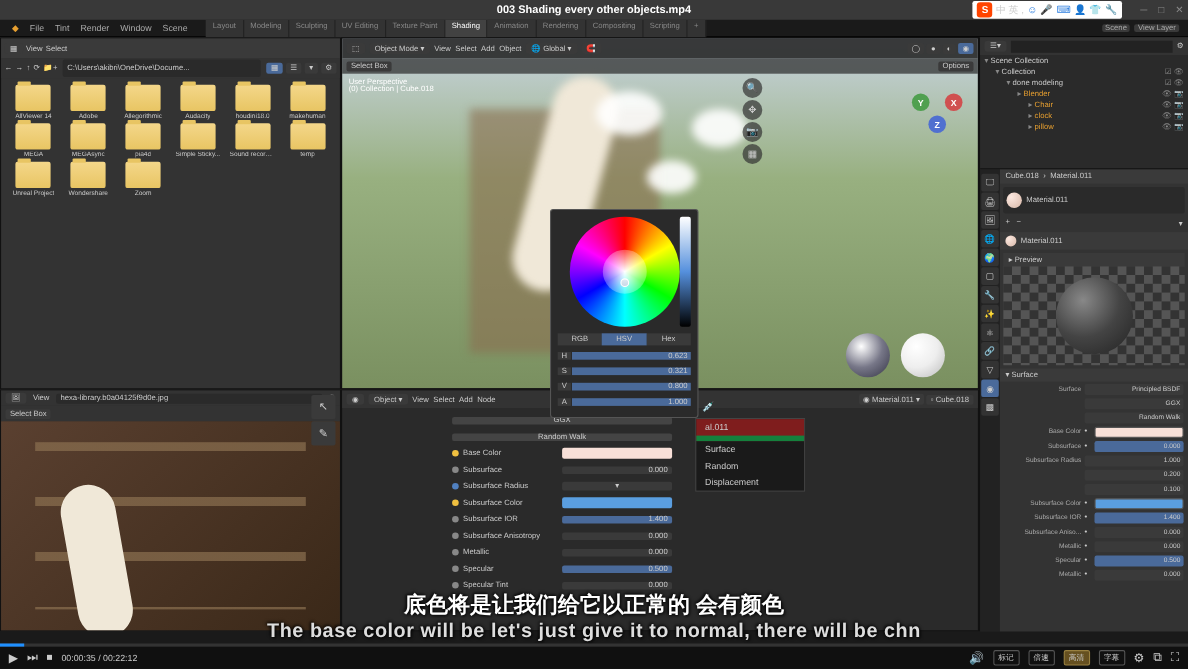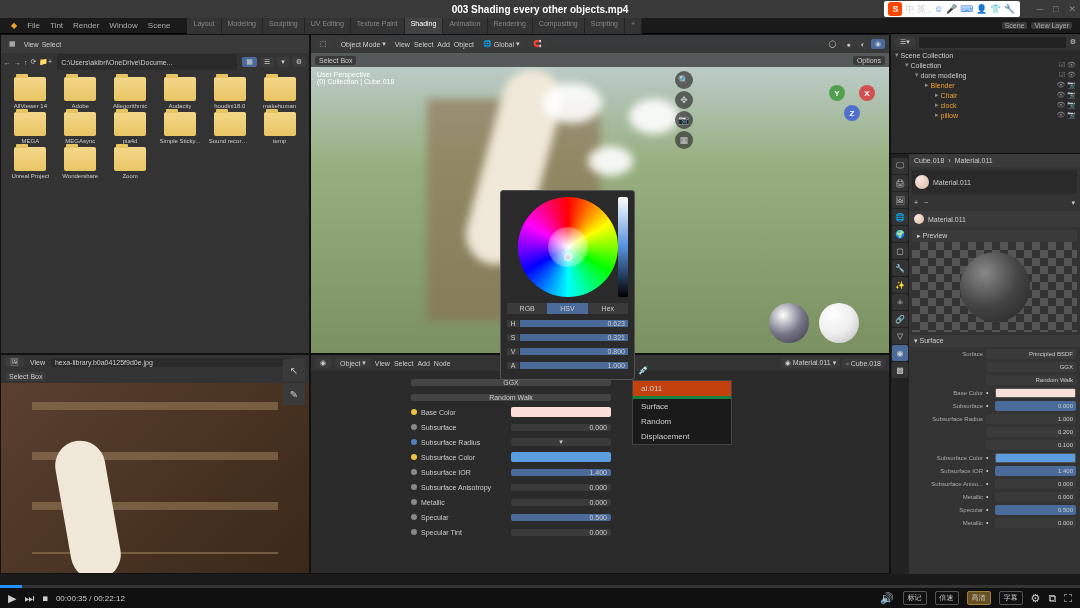--- a/index.html
+++ b/index.html
@@ -560,27 +560,29 @@
       </div>
       <div class="cp-row">
         <div class="cp-label">A</div>
         <div class="cp-val">1.000</div>
       </div>
     </div>
   <span class="cp-picker-icon">💉</span>
 </div>
 
 <div class="surface-menu">
-  <div style="background:#c2410c;border-bottom:3px solid #15803d">al.011</div>
+  <div style="background:#7f1d1d;border-bottom:5px solid #15803d">al.011</div>
   <div>Surface</div>
   <div>Random</div>
   <div>Displacement</div>
 </div>
 
 <div class="subtitle-overlay">
+  <div class="sub-cn">底色将是让我们给它以正常的 会有颜色</div>
+  <div class="sub-en">The base color will be let's just give it to normal, there will be chn</div>
 </div>
 
 <div class="progress-bar">
     <div class="progress-fill"></div>
   </div>
 <div class="video-controls">
   <span class="vc-icon">▶</span>
   <span class="vc-icon">⏭</span>
   <span class="vc-icon">⏹</span>
   <span><span>00:00:35</span> / <span>00:22:12</span></span>

